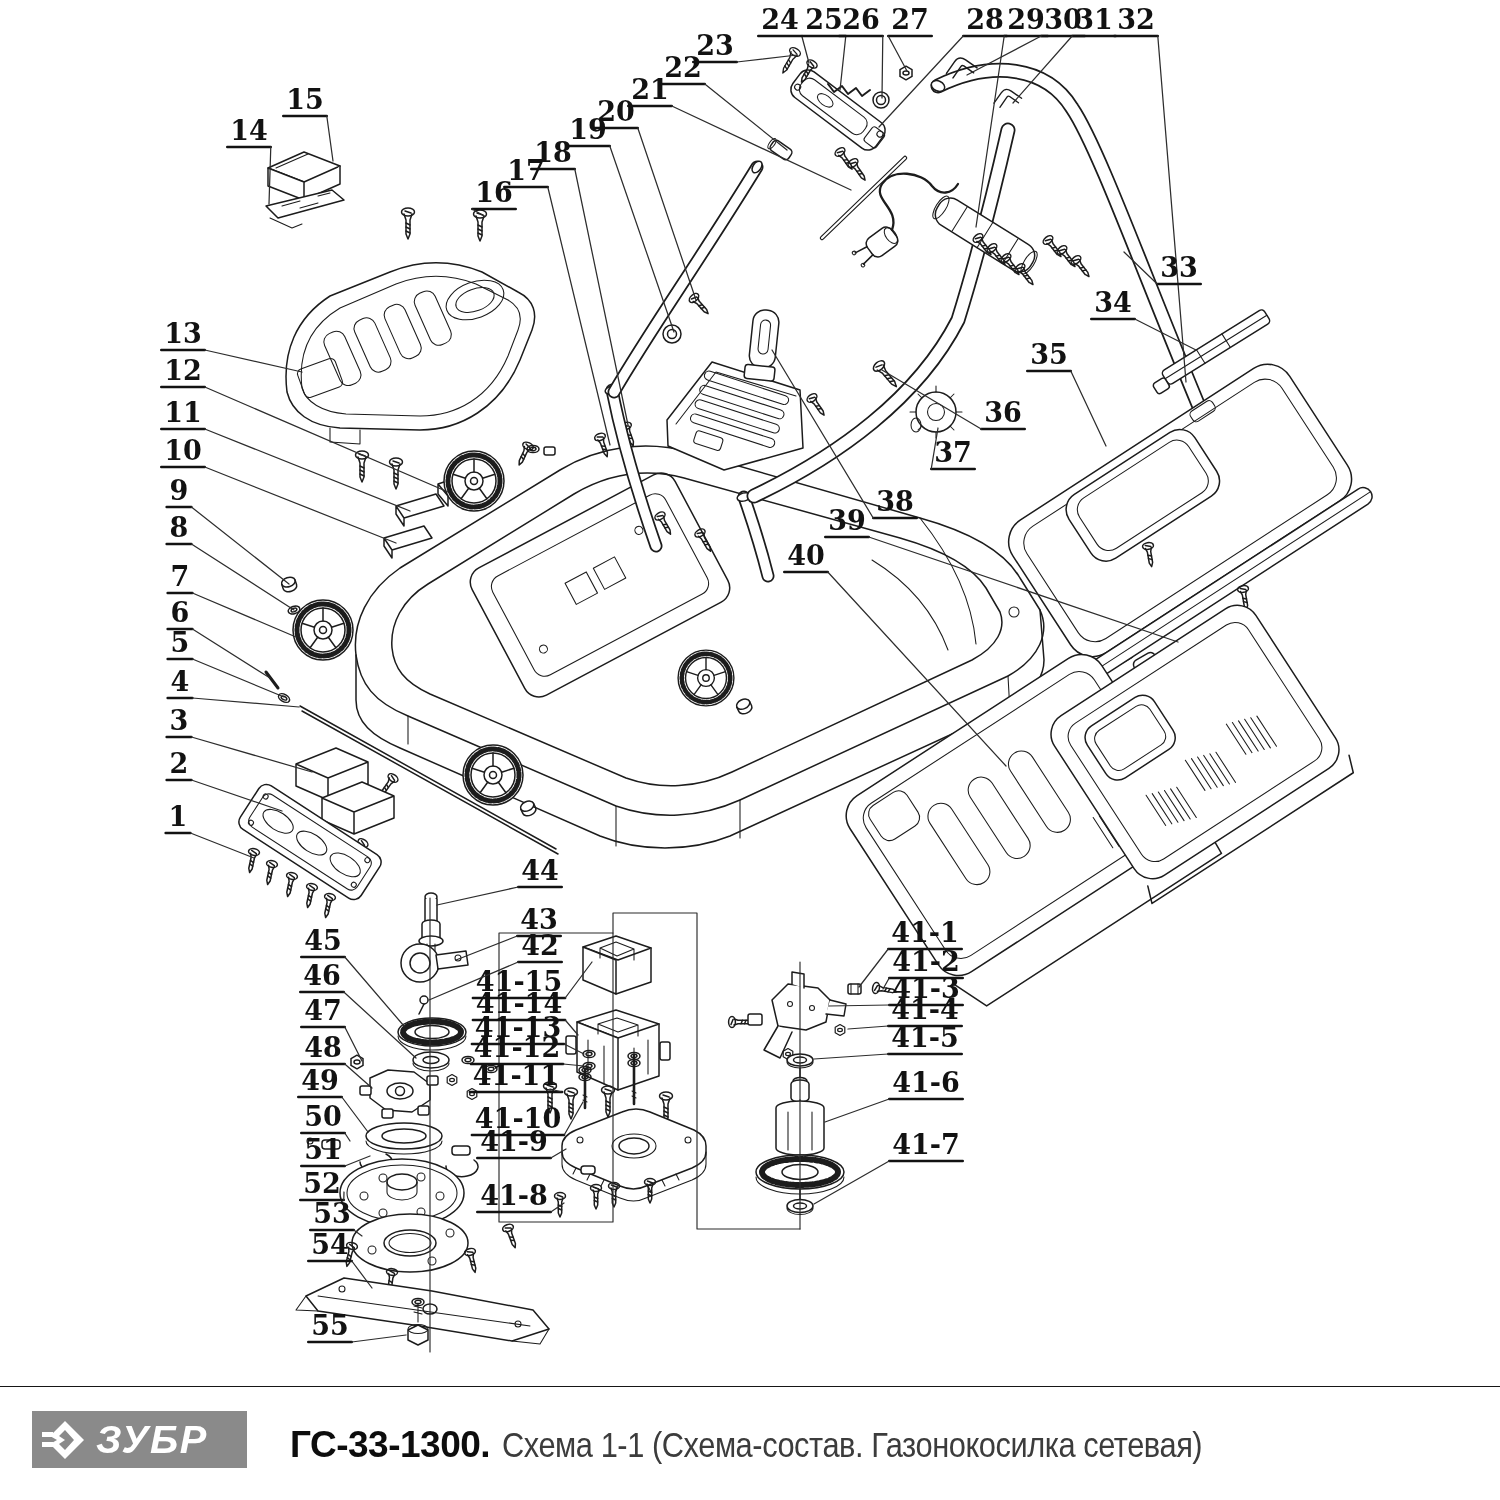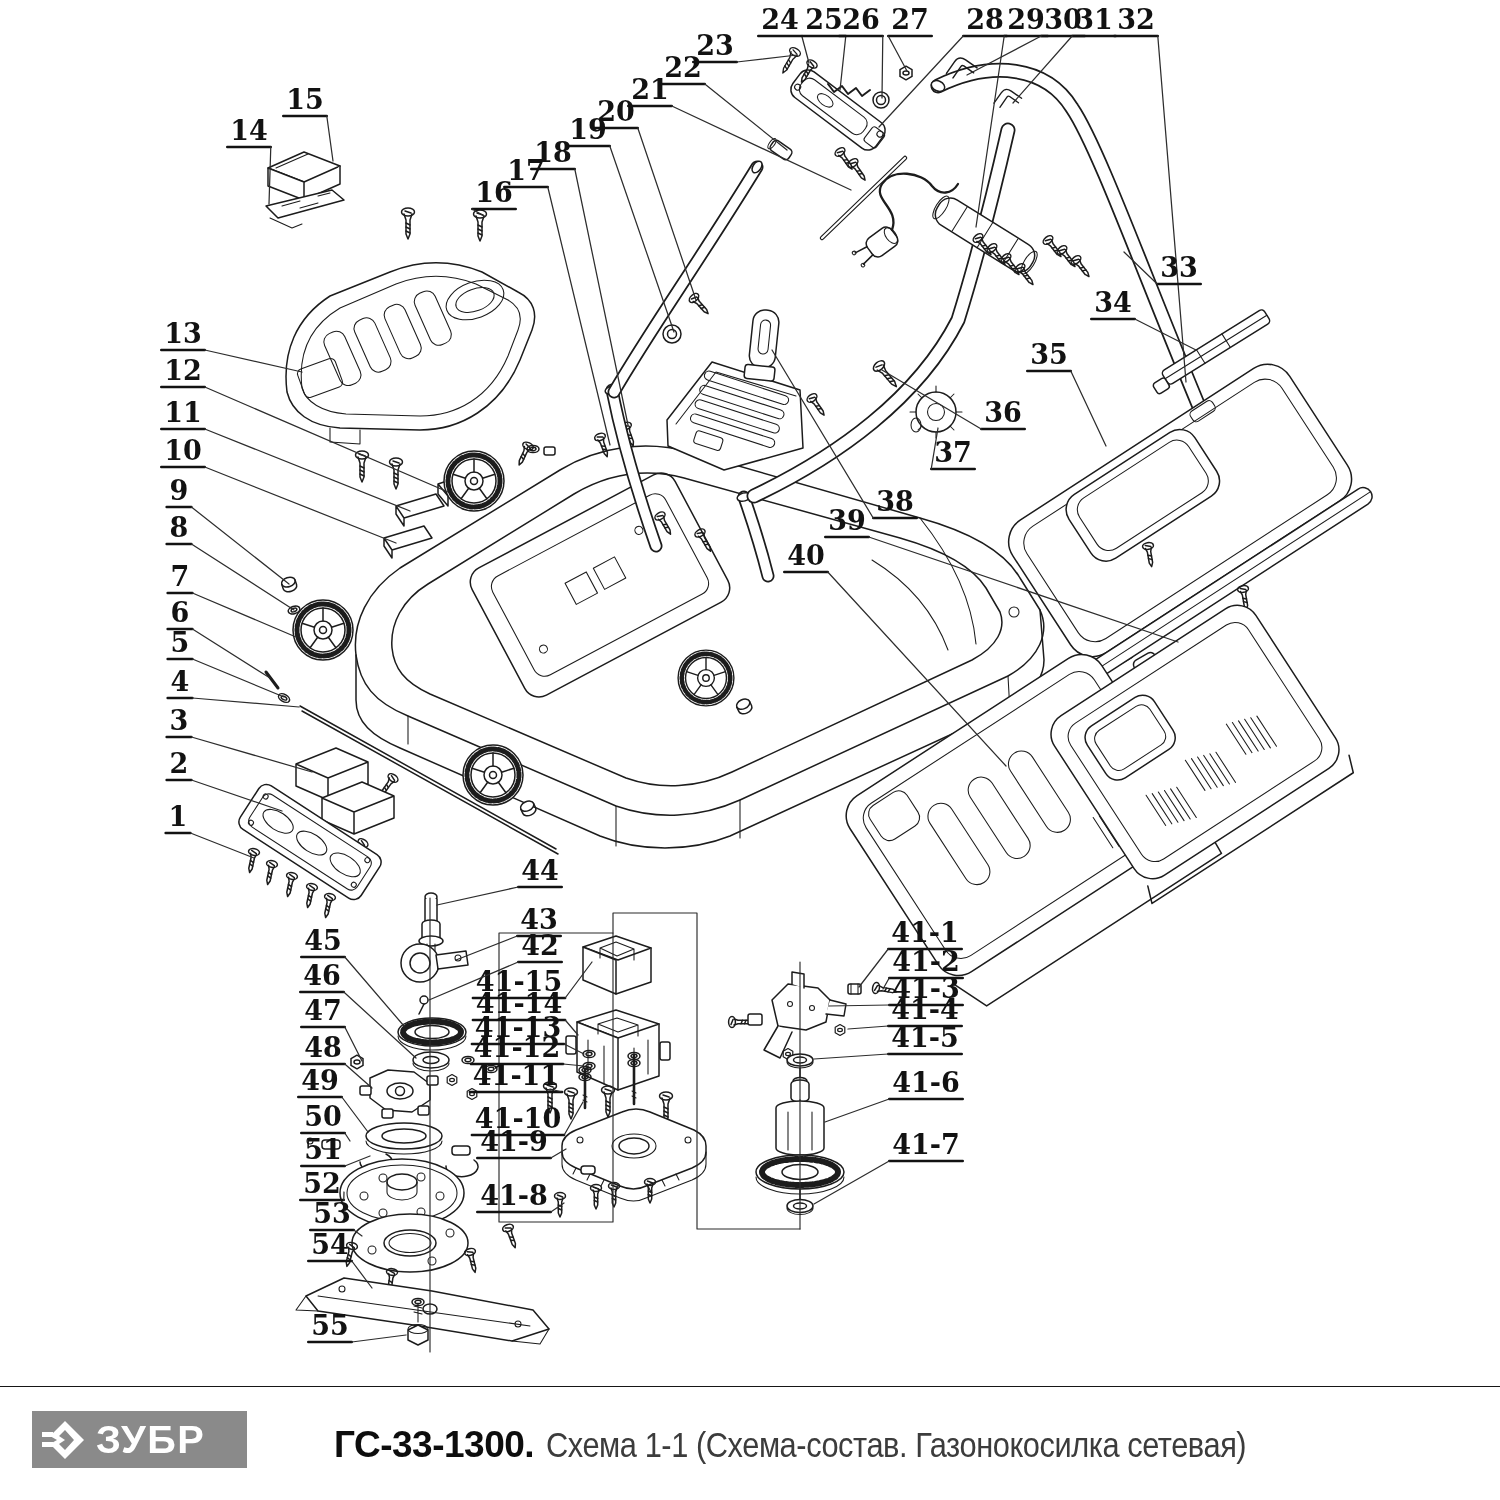--- a/index.html
+++ b/index.html
@@ -19,21 +19,21 @@
   .cord{stroke:#1c1c1c;stroke-width:2.3;fill:none;}
   .cl{stroke:#2b2b2b;stroke-width:1.15;fill:none;}
   .plabel{font-family:"DejaVu Serif","Liberation Serif",serif;font-weight:bold;font-size:27px;fill:#121212;text-anchor:middle;}
   .ul{stroke:#121212;stroke-width:2.4;}
   .leader{stroke:#2d2d2d;stroke-width:1.25;fill:none;}
   
   .footer-rule{position:absolute;left:0;top:1386px;width:1500px;height:0;border-top:1.6px solid #161616;}
   .logo{position:absolute;left:32px;top:1411px;width:215px;height:57px;display:flex;align-items:center;gap:8px;padding-left:10px;box-sizing:border-box;}
   .logo-text{color:#fff;font-weight:700;font-size:39px;letter-spacing:1.5px;font-family:"Liberation Sans",sans-serif;transform:scaleX(1.02);transform-origin:left center;}
   .caption{position:absolute;left:290px;top:1424px;white-space:nowrap;display:flex;align-items:baseline;}
-  .caption .model{font-weight:700;font-size:37px;color:#0d0d0d;letter-spacing:-0.5px;margin-left:44px;}
+  .caption .model{font-weight:700;font-size:37px;color:#0d0d0d;letter-spacing:-0.5px;}
   .caption .subtitle{display:inline-block;font-weight:400;font-size:35px;color:#3c3c3c;margin-left:12px;transform:scaleX(0.88);transform-origin:left center;letter-spacing:-0.5px;}
 </style>
 </head>
 <body>
 
 <div id="stage">
 <svg id="art" width="1500" height="1500" viewBox="0 0 1500 1500">
   <defs>
     <g id="screw">
       <ellipse cx="0" cy="0" rx="6.5" ry="4"></ellipse>
@@ -710,21 +710,21 @@
         <text x="330" y="1254" class="plabel">54</text>
         <line x1="308.2109375" y1="1261" x2="351.7890625" y2="1261" class="ul"></line>
         <line x1="351.7890625" y1="1261" x2="372" y2="1288" class="leader"></line>
         <text x="330" y="1335" class="plabel">55</text>
         <line x1="308.2109375" y1="1342" x2="351.7890625" y2="1342" class="ul"></line>
         <line x1="351.7890625" y1="1342" x2="406" y2="1335" class="leader"></line>
       </g>
 </svg>
 
 <div class="footer-rule"></div>
-<div class="logo" title="ЗУБР" style="background: rgb(138, 138, 138);">
+<div class="logo" title="ЗУБР" style="background: rgb(138, 138, 138); font-style: italic;">
   <svg width="46" height="46" viewBox="0 0 46 46">
     <rect x="0" y="15" width="11" height="5" fill="#fff"></rect>
     <rect x="0" y="25" width="11" height="5" fill="#fff"></rect>
     <path d="M23,4 L42,23 L23,42 L8,27 L15,23 L8,19 Z" fill="#fff"></path>
     <path d="M23,13 L32,23 L23,33 L17,27 L23,23 L17,19 Z" fill="#8a8a8a"></path>
   </svg>
   <span class="logo-text" style="color: rgb(255, 255, 255);">ЗУБР</span>
 </div>
 <div class="caption">
   <span class="model">ГС-33-1300.</span>

